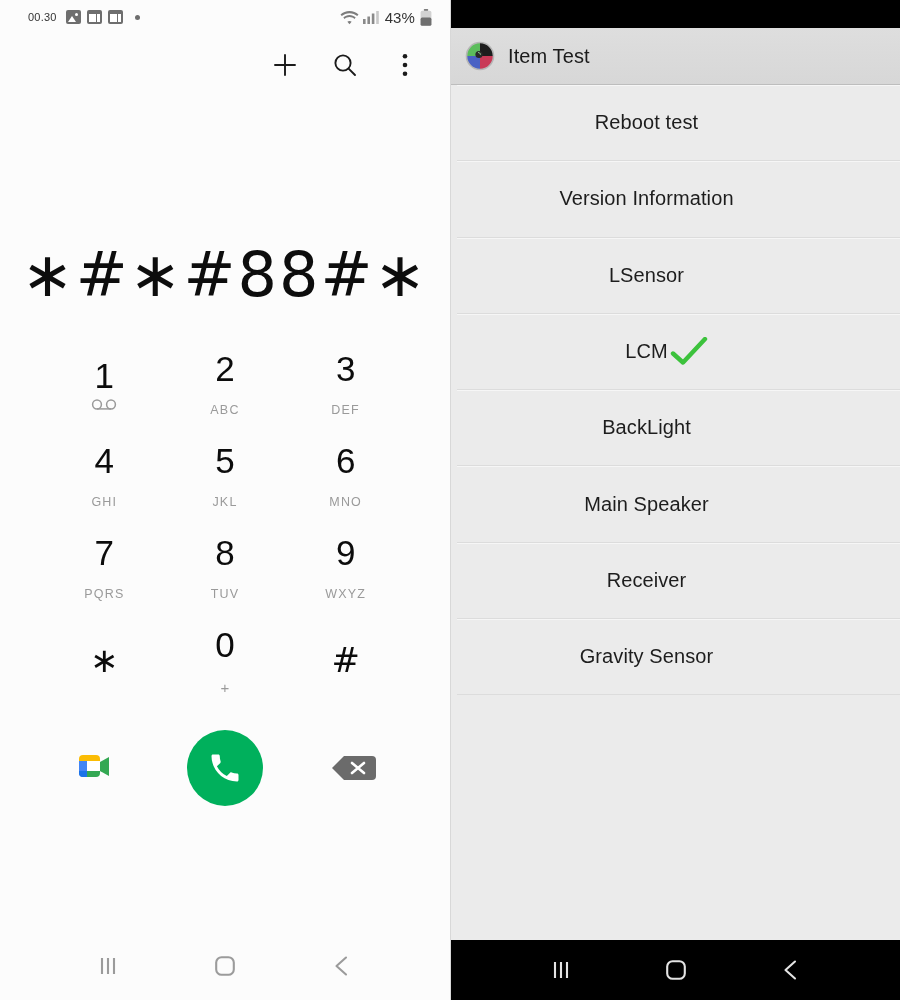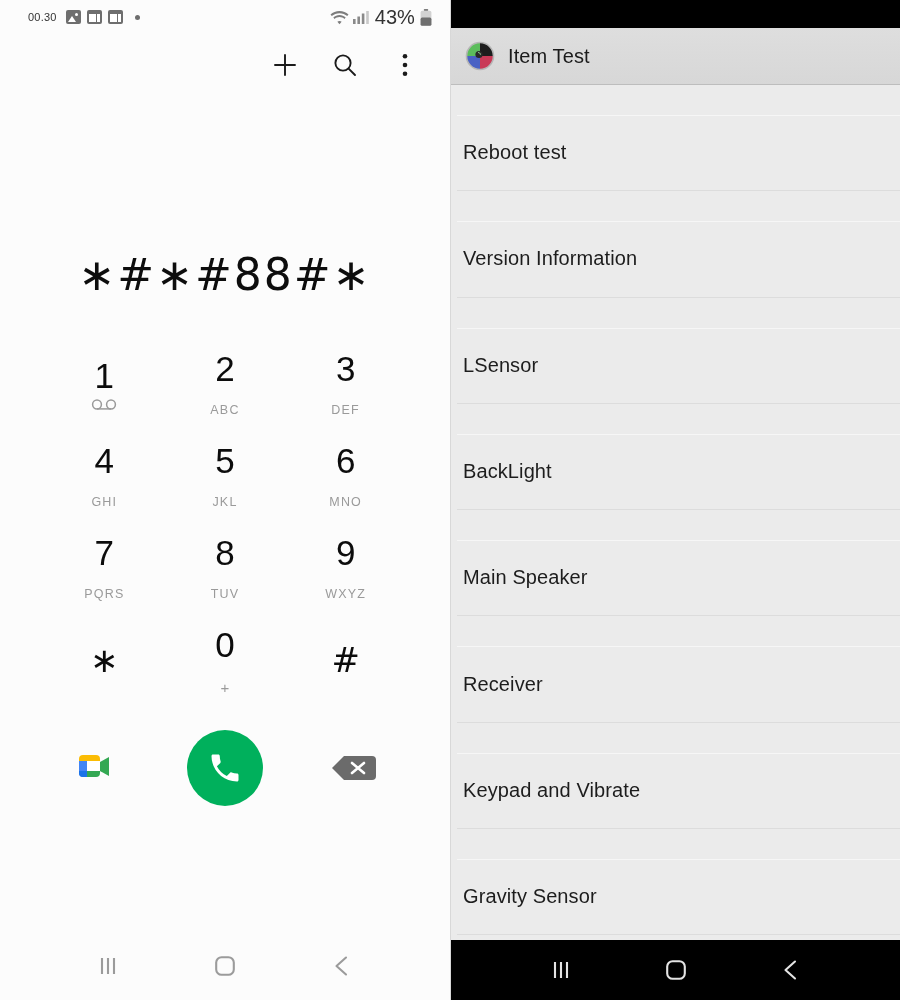--- a/index.html
+++ b/index.html
@@ -23,21 +23,21 @@
     height:34px; flex:0 0 34px;
     display:flex; align-items:center;
     padding:0 18px 0 28px;
     font-size:14.5px; color:#3a3a3a;
     letter-spacing:.1px;
   }
   .sb-time { font-size:11px; color:#333; letter-spacing:.2px; }
   .sb-left-icons { display:flex; align-items:center; gap:6px; margin-left:9px; }
   .sb-spacer { flex:1; }
   .sb-right { display:flex; align-items:center; gap:4px; }
-  .sb-pct { font-size:20px; color:#333; margin:0 1px 0 2px; }
+  .sb-pct { font-size:15px; color:#333; margin:0 1px 0 2px; }
   .ni { display:inline-block; width:15px; height:14px; background:#6e6e6e; border-radius:2px; position:relative; }
   .ni.photo::after {
     content:""; position:absolute; left:2px; bottom:2px;
     border-left:4px solid transparent; border-right:4px solid transparent;
     border-bottom:6px solid #fff;
   }
   .ni.photo::before {
     content:""; position:absolute; right:3px; top:2.5px;
     width:3px; height:3px; border-radius:50%; background:#fff;
   }
@@ -53,21 +53,21 @@
     height:62px; flex:0 0 62px;
     display:flex; align-items:center; justify-content:flex-end;
     gap:30px; padding-right:30px;
   }
   .tb-btn { width:30px; height:30px; display:flex; align-items:center; justify-content:center; cursor:pointer; }
 
   .dial-display {
     flex:0 0 auto;
     margin-top:148px;
     text-align:center;
-    font-size:44px; color:#0d0d0d;
+    font-size:62px; color:#0d0d0d;
     letter-spacing:2px;
     font-family:"DejaVu Sans", sans-serif;
     height:62px; line-height:62px;
     overflow:hidden; white-space:nowrap;
   }
 
   .keypad {
     margin-top:32px;
     padding:0 44px;
     display:grid;
@@ -131,26 +131,25 @@
   .app-title { font-size:20px; color:#1b1b1b; font-weight:400; letter-spacing:.1px; }
 
   .list {
     flex:1 1 auto;
     overflow:hidden;
     background:#ebebeb;
     padding-left:6px;
   }
   .list-row {
     height:76.3px;
-    display:flex; align-items:center; justify-content:space-between;
+    display:flex; align-items:center; justify-content:center;
     padding:0 28px 0 6px;
     border-bottom:1px solid #dcdcdc;
     box-shadow:inset 0 1px 0 #f6f6f6;
     cursor:pointer;
-    margin-top:30px;
   }
   .row-label { font-size:20px; color:#1d1d1d; letter-spacing:.1px; }
   .check { width:42px; height:34px; display:flex; align-items:center; justify-content:center; }
 
   .navbar-dark {
     flex:0 0 60px; height:60px; background:#000;
     display:flex; align-items:center; justify-content:space-around;
     padding:0 52px;
   }
   .nav-item-d { width:54px; height:44px; display:flex; align-items:center; justify-content:center; cursor:pointer; }
@@ -349,33 +348,37 @@
       </div>
       <div class="list-row">
         <span class="row-label">Version Information</span>
         <span class="check"></span>
       </div>
       <div class="list-row">
         <span class="row-label">LSensor</span>
         <span class="check"></span>
       </div>
       <div class="list-row">
+        <span class="row-label">LCM</span>
+        <span class="check">
+          <svg width="40" height="30" viewBox="0 0 40 30">
+            <path d="M4 16.5l10 9L36 2" fill="none" stroke="#3cc23c" stroke-width="4.4" stroke-linecap="round" stroke-linejoin="round"></path>
+          </svg>
+        </span>
+      </div>
+      <div class="list-row">
         <span class="row-label">BackLight</span>
         <span class="check"></span>
       </div>
       <div class="list-row">
         <span class="row-label">Main Speaker</span>
         <span class="check"></span>
       </div>
       <div class="list-row">
         <span class="row-label">Receiver</span>
-        <span class="check"></span>
-      </div>
-      <div class="list-row">
-        <span class="row-label">Keypad and Vibrate</span>
         <span class="check"></span>
       </div>
       <div class="list-row">
         <span class="row-label">Gravity Sensor</span>
         <span class="check"></span>
       </div>
     </div>
 
     <div class="navbar-dark">
       <div class="nav-item-d">

